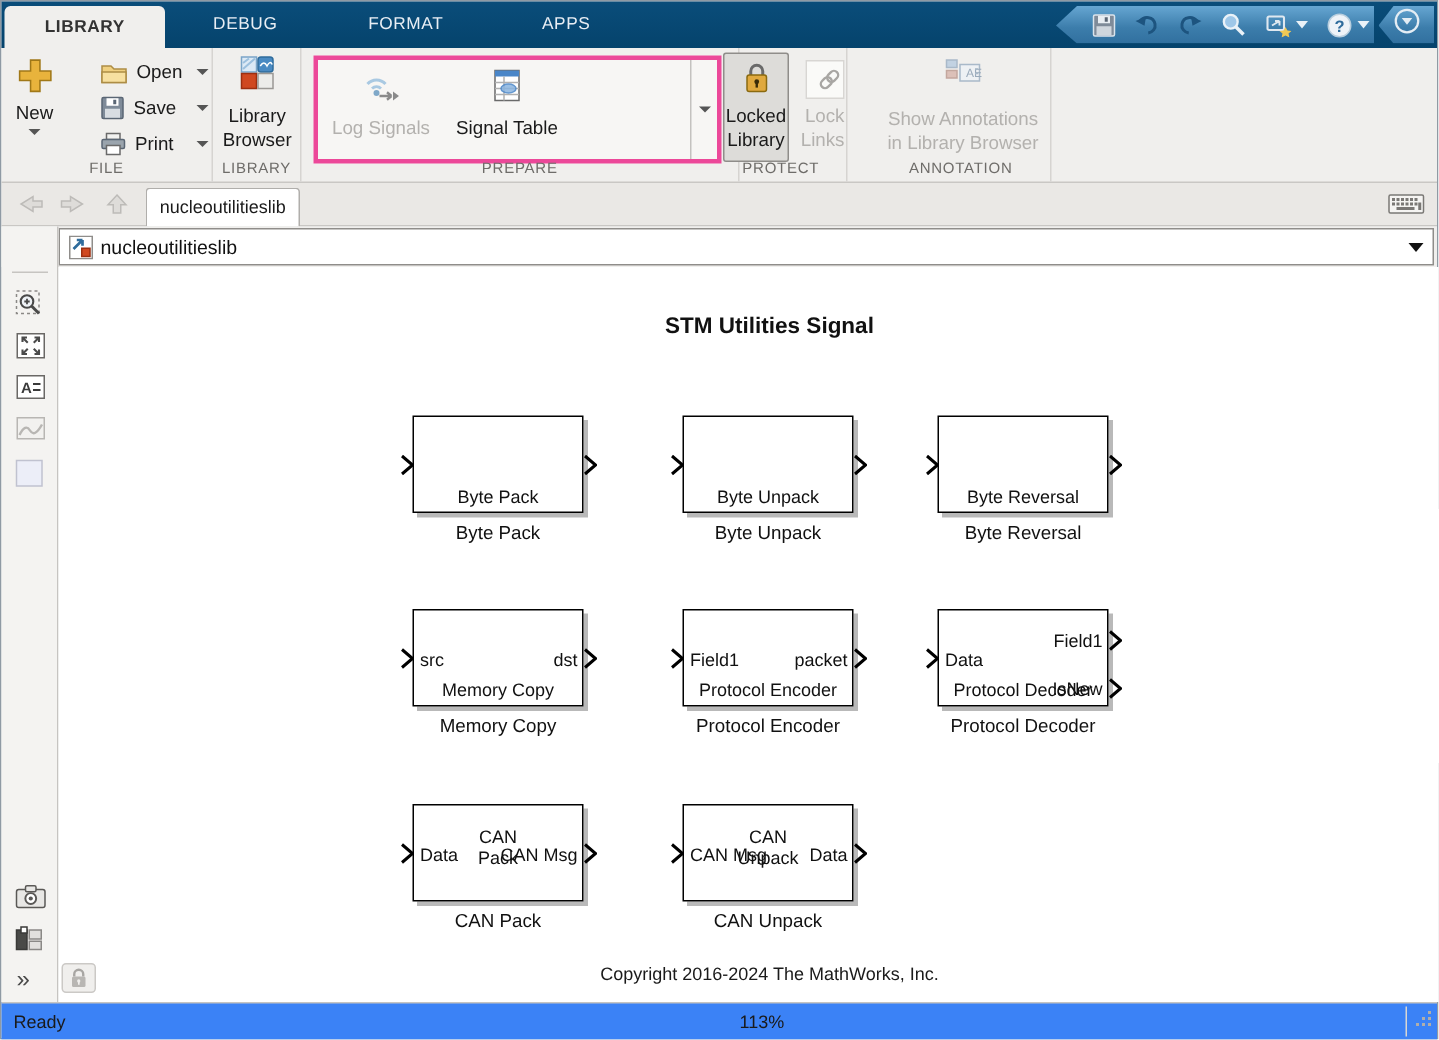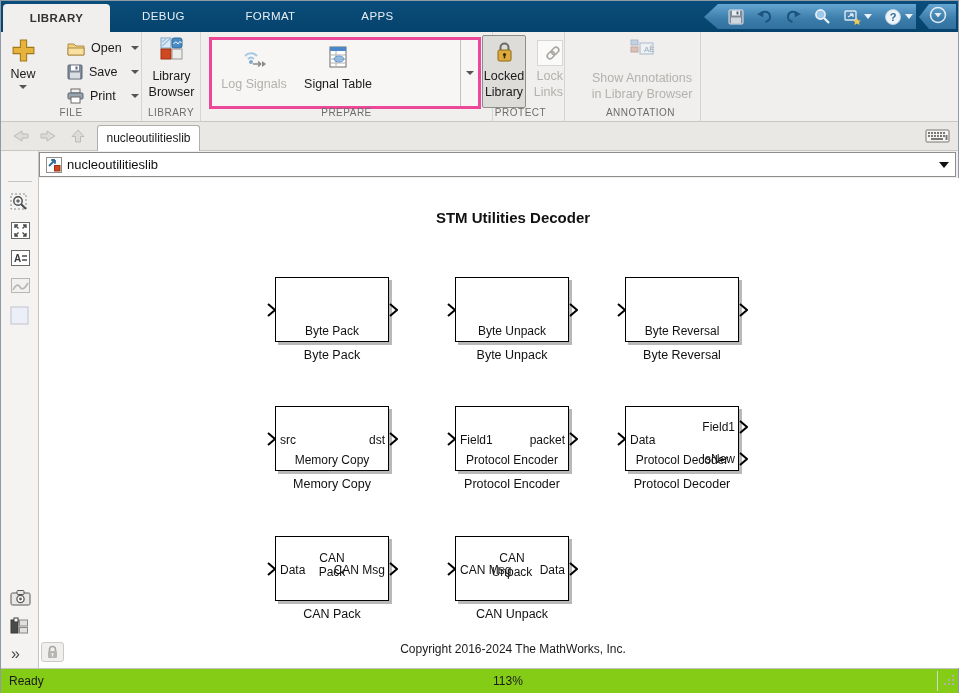--- a/index.html
+++ b/index.html
@@ -94,21 +94,21 @@
   .inner{position:absolute;bottom:3px;left:0;right:0;text-align:center;font-size:12px;color:#111;white-space:nowrap;}
   .plab-l{position:absolute;left:4px;top:26px;font-size:12px;color:#111;}
   .plab-r{position:absolute;right:3px;top:26px;font-size:12px;color:#111;}
   .plab-r.pl-top{top:13px;} .plab-r.pl-bot{top:45px;}
   .ctext{position:absolute;left:50%;top:15px;transform:translateX(-50%);width:46px;text-align:center;font-size:12px;line-height:1.15;color:#111;}
   .olab{position:absolute;width:160px;text-align:center;font-size:12.5px;color:#111;cursor:default;}
   .ol-r1{top:170px;} .ol-r2{top:299px;} .ol-r3{top:429px;}
   .ol-c1{left:213px;} .ol-c2{left:393px;} .ol-c3{left:563px;}
 
   
-  .statusbar{position:absolute;left:0;top:667px;width:100%;height:25px;background:#84cc16;border-top:1px solid #c6c4c1;}
+  .statusbar{position:absolute;left:0;top:667px;width:100%;height:25px;background:#3b82f6;border-top:1px solid #c6c4c1;}
   .status-text{position:absolute;left:8px;top:5px;font-size:12px;color:#1a1a1a;}
   .zoom-text{position:absolute;left:492px;top:5px;font-size:12px;color:#1a1a1a;}
   .sb-vline{position:absolute;left:936px;top:2px;width:1px;height:20px;background:#d8d6d3;}
   .grip{position:absolute;right:3px;bottom:3px;cursor:default;}
 </style>
 </head>
 <body>
 
 <div id="window">
 
@@ -414,21 +414,21 @@
           <rect x="1" y="3" width="7" height="13" fill="#4a4a48" stroke="#3a3a38"></rect>
           <rect x="4" y="1" width="4" height="4" fill="#fff" stroke="#3a3a38"></rect>
           <rect x="9.5" y="3" width="8" height="6" fill="#e2e0de" stroke="#8a8886"></rect>
           <rect x="9.5" y="10.5" width="8" height="5.5" fill="#e2e0de" stroke="#8a8886"></rect>
         </svg>
     </span>
     <span class="sb-expand" style="top:494px;">»</span>
   </div>
 
   <div class="canvas">
-    <div class="canvas-title">STM Utilities Decoder</div>
+    <div class="canvas-title">STM Utilities Signal</div>
 
     <div class="block b0">
       <svg class="port pin" viewBox="0 0 9 14">
           <path d="M1 1 L8 7 L1 13"></path>
         </svg>
       <svg class="port pout" viewBox="0 0 9 14">
           <path d="M1 1 L8 7 L1 13"></path>
         </svg>
       <div class="inner">Byte Pack</div>
     </div>

